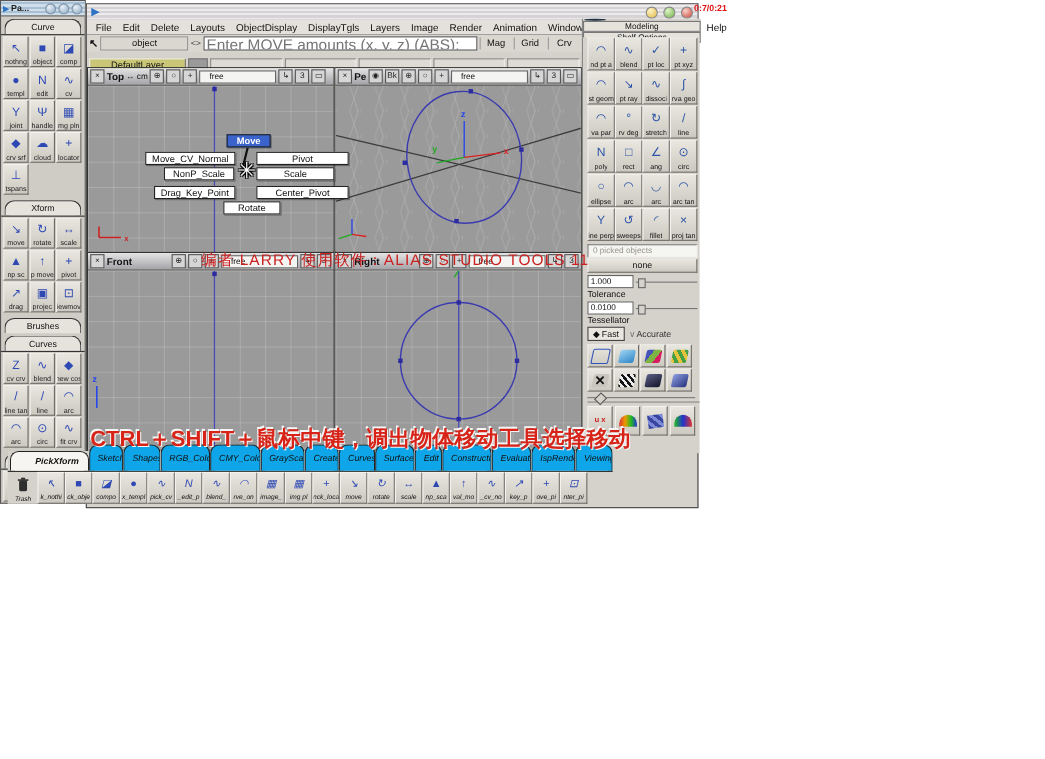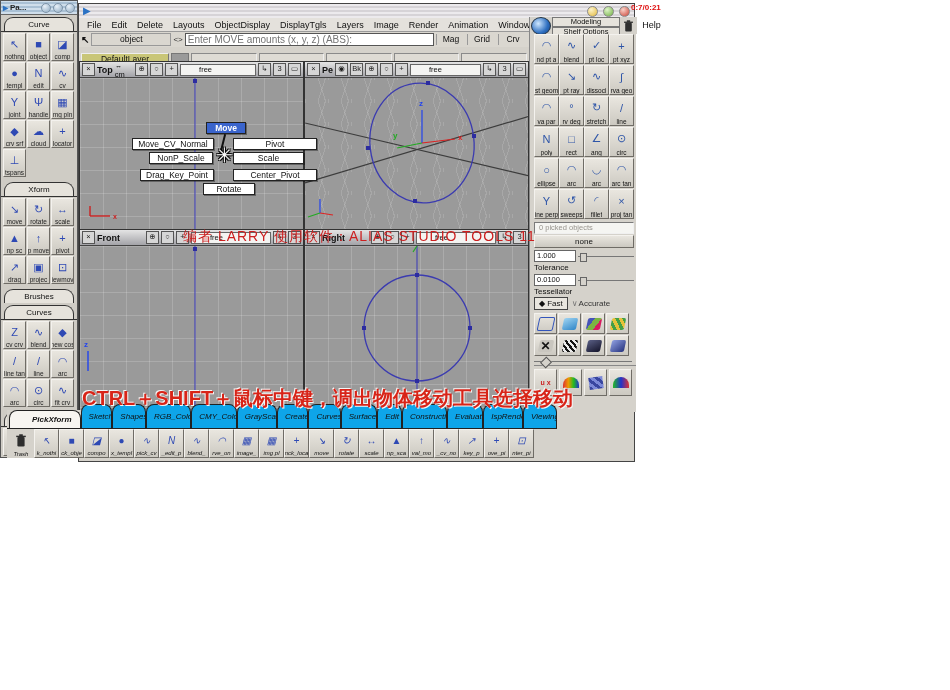--- a/index.html
+++ b/index.html
@@ -37,53 +37,53 @@
   #timer{left:552px;top:-1px;font-size:8px;font-weight:bold;color:#e01010;z-index:60;}
   #menubar{left:0;top:14px;width:450px;height:14px;background:#e4e1dc;border-bottom:1px solid #9a9a9a;
            display:flex;align-items:center;gap:10px;padding:0 8px;box-sizing:border-box;font-size:9px;}
   .menu-item{white-space:nowrap;}
   
   #promptbar{left:0;top:28px;width:450px;height:15px;display:flex;align-items:center;gap:2px;
              padding:0 2px;box-sizing:border-box;background:#dad7d0;}
   #cursor-ico{font-size:10px;font-weight:bold;}
   #mode-field{width:78px;height:11px;font-size:8.5px;text-align:center;background:#dad7d0;border:1px solid #999;}
   #prompt-sep{font-size:8px;color:#333;}
-  #prompt-input{flex:1;height:11px;font-size:10px;border:1px solid #555;background:#fff;color:#999;
+  #prompt-input{flex:1;height:11px;font-size:14px;border:1px solid #555;background:#fff;color:#999;
                 font-family:"Liberation Sans",sans-serif;padding:0 2px;}
   .pbtn{width:28px;height:11px;font-size:8.5px;text-align:center;line-height:11px;border-left:1px solid #999;}
   
   #layerbar{left:0;top:43px;width:450px;height:14px;display:flex;align-items:center;gap:2px;padding:12px 2px;box-sizing:border-box;}
   #deflayer{width:86px;height:11px;background:#c9c678;border:1px solid;border-color:#eee #777 #777 #eee;
             font-size:8.5px;line-height:11px;text-align:center;}
   #layerchip{width:16px;height:11px;background:#9a9a9a;border:1px solid #777;}
   .layer-slot{flex:1;height:11px;border:1px solid;border-color:#8a8a8a #eee #eee #8a8a8a;background:#dedbd4;}
   
   .vp{position:absolute;border:1px solid #333;box-sizing:border-box;}
   .vp-title{height:15px;background:linear-gradient(#e4e4e4,#a3a3a8);border-bottom:1px solid #444;
             display:flex;align-items:center;gap:2px;padding:0 2px;font-size:9px;}
   .vp-name{font-weight:bold;font-size:9px;}
   .vp-unit{font-size:7.5px;}
   .vico{width:11px;height:11px;border:1px solid #555;background:#d6d6d6;font-size:7.5px;line-height:10px;
         text-align:center;color:#222;flex:0 0 auto;overflow:hidden;}
-  .vp-cam{width:60px;height:10px;background:#f4f4f2;border:1px solid #666;font-size:7.5px;line-height:10px;padding-left:18px;}
+  .vp-cam{width:60px;height:10px;background:#f4f4f2;border:1px solid #666;font-size:7.5px;line-height:10px;padding-left:8px;}
   .vp-body{position:relative;width:100%;background-color:#9a9a9a;overflow:hidden;
            background-image:linear-gradient(rgba(255,255,255,.17) 1px,transparent 1px),
                             linear-gradient(90deg,rgba(255,255,255,.17) 1px,transparent 1px);
            background-size:23px 23px;}
   .vp-body.persp{background-image:repeating-linear-gradient(72deg,rgba(255,255,255,.14) 0 1px,transparent 1px 19px),
                  repeating-linear-gradient(108deg,rgba(255,255,255,.14) 0 1px,transparent 1px 19px);}
   .vp-body svg{position:absolute;left:0;top:0;}
   
   .mm{position:absolute;z-index:50;height:12px;box-sizing:border-box;border:1px solid #222;background:#fff;
       font-size:8.5px;line-height:10px;text-align:center;box-shadow:1px 1px 0 rgba(0,0,0,.35);}
   .mm.sel{background:#3a64cc;color:#fff;font-weight:bold;}
   #gesture{left:222px;top:134px;width:1.5px;height:18px;background:#111;transform:rotate(14deg);z-index:49;}
   #star-cursor{left:216px;top:143px;z-index:51;font-size:20px;color:#fff;text-shadow:0 0 1px #000,1px 1px 0 #000,-1px -1px 0 #000,1px -1px 0 #000,-1px 1px 0 #000;}
   
-  #shelfhead{left:450px;top:13px;width:107px;height:17px;display:flex;align-items:stretch;background:#d5d2cb;border-left:1px solid #888;}
+  #shelfhead{left:450px;top:13px;width:107px;height:17px;display:flex;align-items:stretch;background:#d5d2cb;border-left:1px solid #888;flex-direction:column;}
   #globe{width:18px;height:16px;border-radius:50%;margin:0 1px;background:radial-gradient(circle at 35% 35%,#cfe8ff,#2e6fc0 60%,#16407e);border:1px solid #234;}
   #shelftabs{flex:1;display:flex;flex-direction:column;}
   .shelftab{flex:1;border:1px solid #777;font-size:7.5px;text-align:center;line-height:8px;background:#e6e3dc;}
   .trash{width:15px;margin:0 1px;display:flex;align-items:center;justify-content:center;}
   #shelfcol{left:450px;top:30px;width:107px;height:378px;background:#d5d2cb;border-left:1px solid #888;box-sizing:border-box;padding-left:4px;}
   .sgrid{display:flex;flex-wrap:wrap;}
   .sicon{width:25px;height:30px;margin:0 0 1px 0;box-sizing:border-box;display:flex;flex-direction:column;align-items:center;}
   .sicon .pg{flex:1;font-size:11px;color:#2e55a8;display:flex;align-items:center;}
   .sicon .pl{font-size:6.5px;line-height:7px;white-space:nowrap;overflow:hidden;max-width:25px;}
   #picked{margin:2px 2px 1px 0;height:10px;font-size:7.5px;color:#98958e;line-height:10px;padding-left:4px;}

